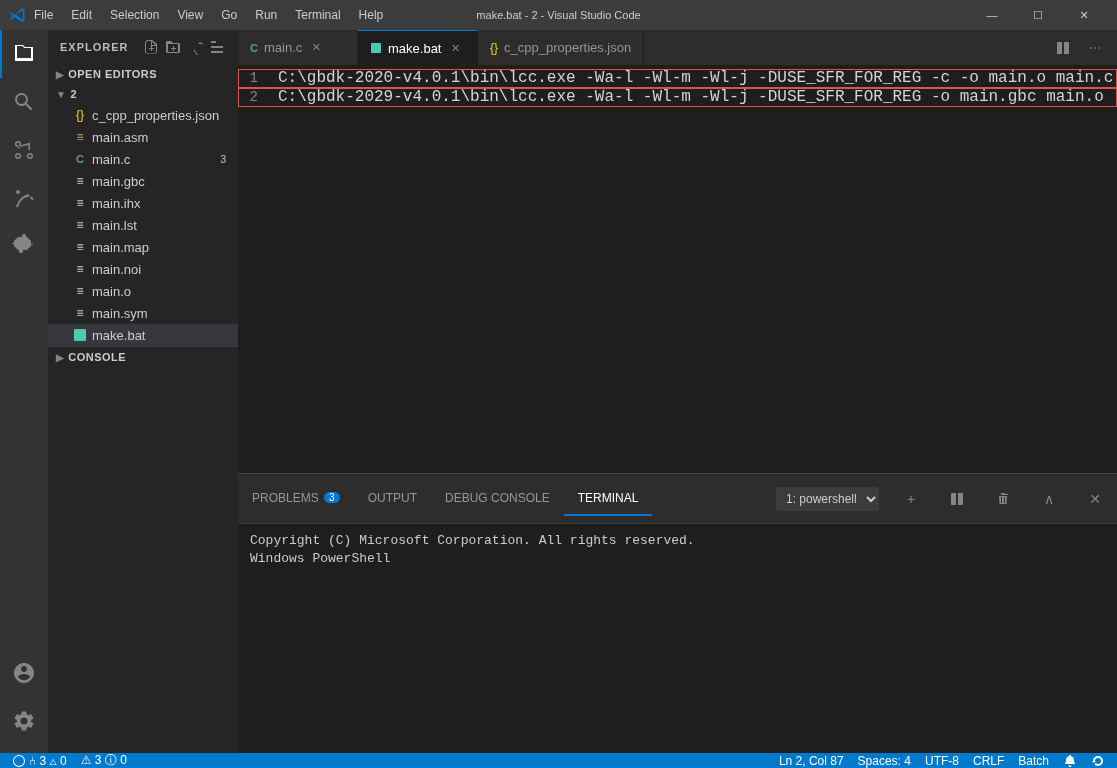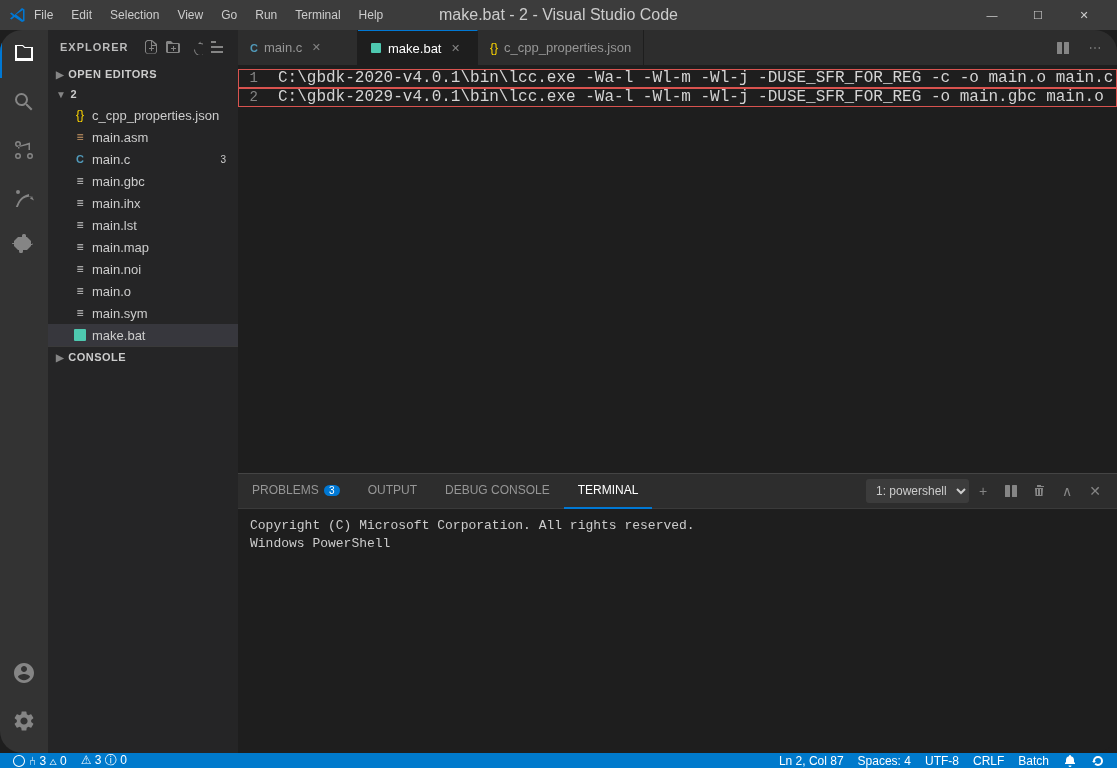--- a/index.html
+++ b/index.html
@@ -38,21 +38,21 @@
       padding: 2px 8px;
       color: #cccccc;
       font-size: 12px;
       cursor: pointer;
       border-radius: 2px;
     }
     .titlebar-title {
       position: absolute;
       left: 50%;
       transform: translateX(-50%);
-      font-size: 16px;
+      font-size: 11px;
       color: #cccccc;
     }
     .titlebar-controls {
       display: flex;
       gap: 0;
     }
     .titlebar-btn {
       width: 46px;
       height: 30px;
       display: flex;
@@ -61,21 +61,20 @@
       cursor: pointer;
       font-size: 11px;
       color: #cccccc;
     }
 
     
     .main-layout {
       display: flex;
       flex: 1;
       overflow: hidden;
-      border-radius: 22px;
     }
 
     
     .activity-bar {
       width: 48px;
       background: #333333;
       display: flex;
       flex-direction: column;
       align-items: center;
       padding-top: 0;
@@ -334,21 +333,21 @@
       background: #1e1e1e;
       border-top: 1px solid #444;
       display: flex;
       flex-direction: column;
       flex-shrink: 0;
     }
     .panel-tabs {
       display: flex;
       align-items: center;
       background: #2d2d2d;
-      height: 35px;
+      height: 50px;
       border-bottom: 1px solid #3a3a3a;
       flex-shrink: 0;
     }
     .panel-tab {
       padding: 0 14px;
       height: 35px;
       display: flex;
       align-items: center;
       font-size: 12px;
       color: #969696;
@@ -366,21 +365,21 @@
       border-radius: 10px;
       padding: 0 5px;
       font-size: 10px;
       min-width: 16px;
       text-align: center;
     }
     .panel-actions {
       margin-left: auto;
       display: flex;
       align-items: center;
-      gap: 0;
+      gap: 18px;
       padding-right: 8px;
     }
     .panel-action-btn {
       width: 28px;
       height: 28px;
       display: flex;
       align-items: center;
       justify-content: center;
       cursor: pointer;
       border-radius: 3px;

